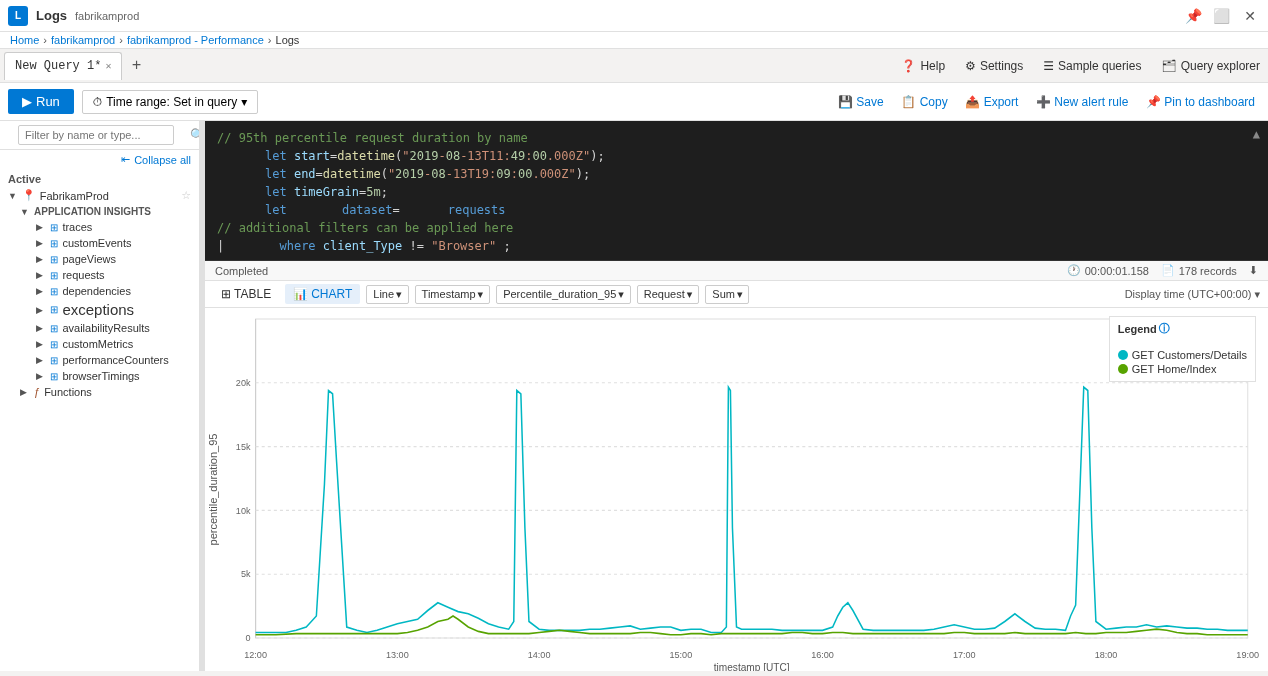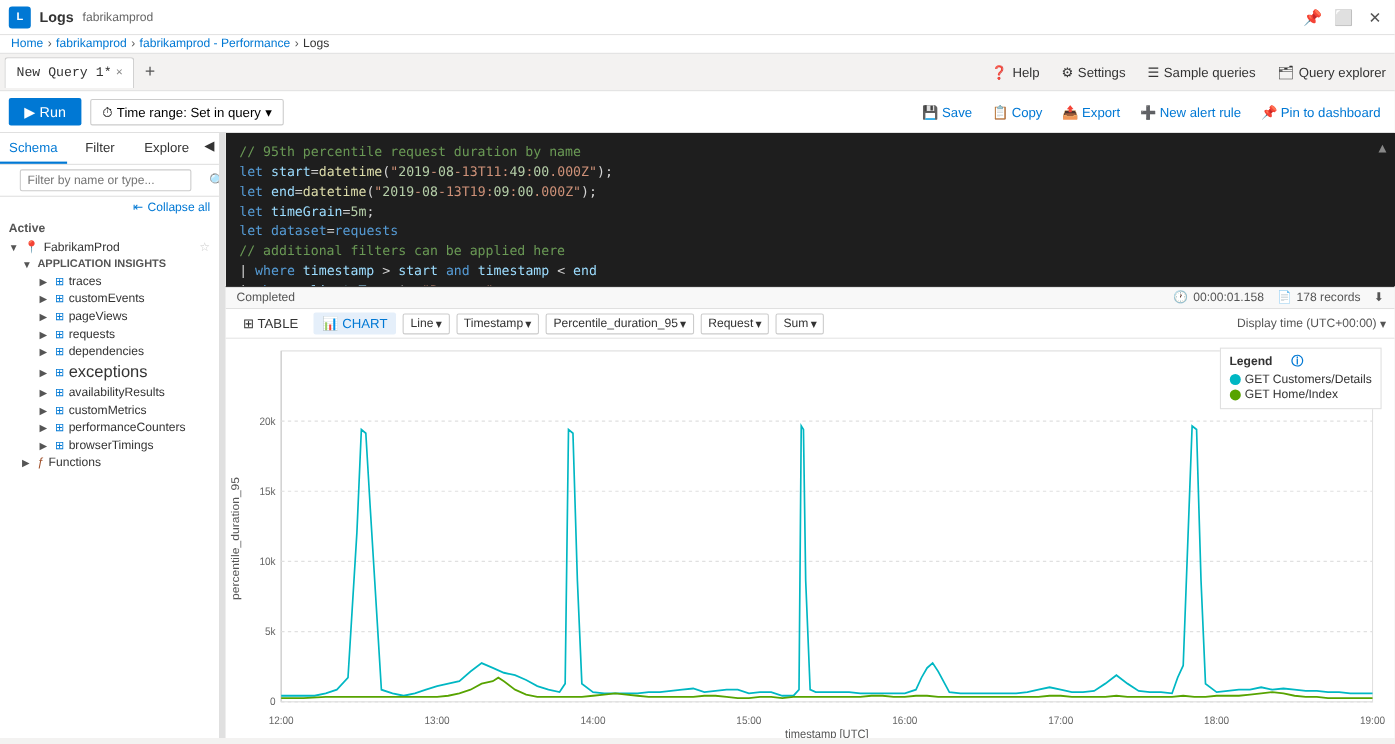--- a/index.html
+++ b/index.html
@@ -96,21 +96,21 @@
     
     .query-panel { flex: 1; display: flex; flex-direction: column; overflow: hidden; }
     .code-area {
       background: #1e1e1e; color: #d4d4d4; font-family: 'Consolas', monospace;
       font-size: 12px; padding: 8px 12px; overflow-y: auto;
       border-bottom: 1px solid #333; flex: 0 0 auto;
       min-height: 140px; max-height: 140px; line-height: 1.5;
       position: relative;
     }
     .code-line { white-space: pre; }
-    .kw { color: #569cd6; }
+    .kw { color: #569cd6; margin-left: 48px; }
     .str { color: #ce9178; }
     .comment { color: #6a9955; }
     .fn { color: #dcdcaa; }
     .num { color: #b5cea8; }
     .var { color: #9cdcfe; }
     .scroll-up { position: absolute; right: 8px; top: 4px; color: #888; cursor: pointer; }
 
     
     .status-bar {
       display: flex; align-items: center; justify-content: space-between;
@@ -140,21 +140,21 @@
       flex: 1; background: #fff; overflow: hidden; position: relative;
     }
     .chart-svg { width: 100%; height: 100%; }
 
     
     .legend {
       position: absolute; top: 8px; right: 12px;
       background: #fff; border: 1px solid #e0e0e0;
       padding: 4px 8px; font-size: 11px;
     }
-    .legend-title { font-weight: 600; margin-bottom: 3px; display: flex; align-items: center; gap: 17px; }
+    .legend-title { font-weight: 600; margin-bottom: 13px; display: flex; align-items: center; gap: 2px; }
     .legend-item { display: flex; align-items: center; gap: 4px; margin-bottom: 2px; }
     .legend-dot { width: 10px; height: 10px; border-radius: 50%; }
   </style>
 </head>
 <body>
 
 <div class="title-bar">
   <div class="title-bar-left">
     <div class="app-icon">L</div>
     <span class="title-app">Logs</span>
@@ -239,26 +239,20 @@
       <div class="toolbar-action">
         <span>📌</span>
         <span>Pin to dashboard</span>
       </div>
     </div>
   </div>
 
   <div class="content">
 
     <div class="sidebar">
-      <div class="sidebar-tabs">
-        <div class="sidebar-tab active">Schema</div>
-        <div class="sidebar-tab">Filter</div>
-        <div class="sidebar-tab">Explore</div>
-        <div style="margin-left:auto;padding:4px;cursor:pointer">◀</div>
-      </div>
       <div class="filter-input-wrap">
         <input class="filter-input" placeholder="Filter by name or type..." style="">
         <span style="color:#888;font-size:12px">🔍</span>
       </div>
       <div class="collapse-all">
         <span>⇤</span>
         <span>Collapse all</span>
       </div>
 
       <div class="section-label">Active</div>
@@ -341,21 +335,20 @@
     <div class="query-panel">
 
       <div class="code-area" id="code-area">
         <span class="scroll-up">▲</span>
       <div class="code-line"><span class="comment">// 95th percentile request duration by name</span></div>
           <div class="code-line"><span class="kw">let</span> <span class="var">start</span>=<span class="fn">datetime</span>(<span class="str">"<span class="num">2019</span>-<span class="num">08</span>-13T11:<span class="num">49</span>:<span class="num">00</span>.000Z"</span>);</div>
           <div class="code-line"><span class="kw">let</span> <span class="var">end</span>=<span class="fn">datetime</span>(<span class="str">"<span class="num">2019</span>-<span class="num">08</span>-13T19:<span class="num">09</span>:<span class="num">00</span>.000Z"</span>);</div>
           <div class="code-line"><span class="kw">let</span> <span class="var">timeGrain</span>=<span class="num">5m</span>;</div>
           <div class="code-line"><span class="kw">let</span> <span class="kw">dataset</span>=<span class="kw">requests</span></div>
           <div class="code-line"><span class="comment">// additional filters can be applied here</span></div>
-          <div class="code-line">| <span class="kw">where</span> <span class="var">timestamp</span> &gt; <span class="var">start</span> <span class="kw">and</span> <span class="var">timestamp</span> &lt; <span class="var">end</span></div>
           <div class="code-line">| <span class="kw">where</span> <span class="var">client_Type</span> != <span class="str">"Browser"</span> ;</div>
         </div>
 
       <div class="status-bar">
         <span>Completed</span>
         <div class="status-bar-right">
           <div class="status-info">
             <span>🕐</span>
             <span>00:00:01.158</span>
           </div>

